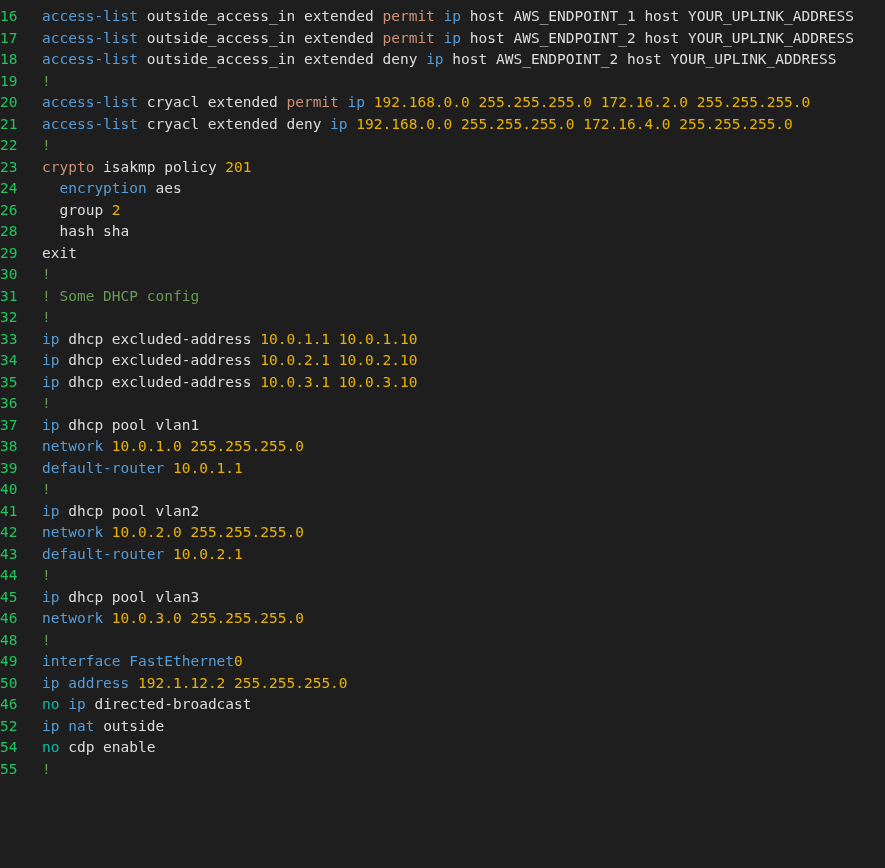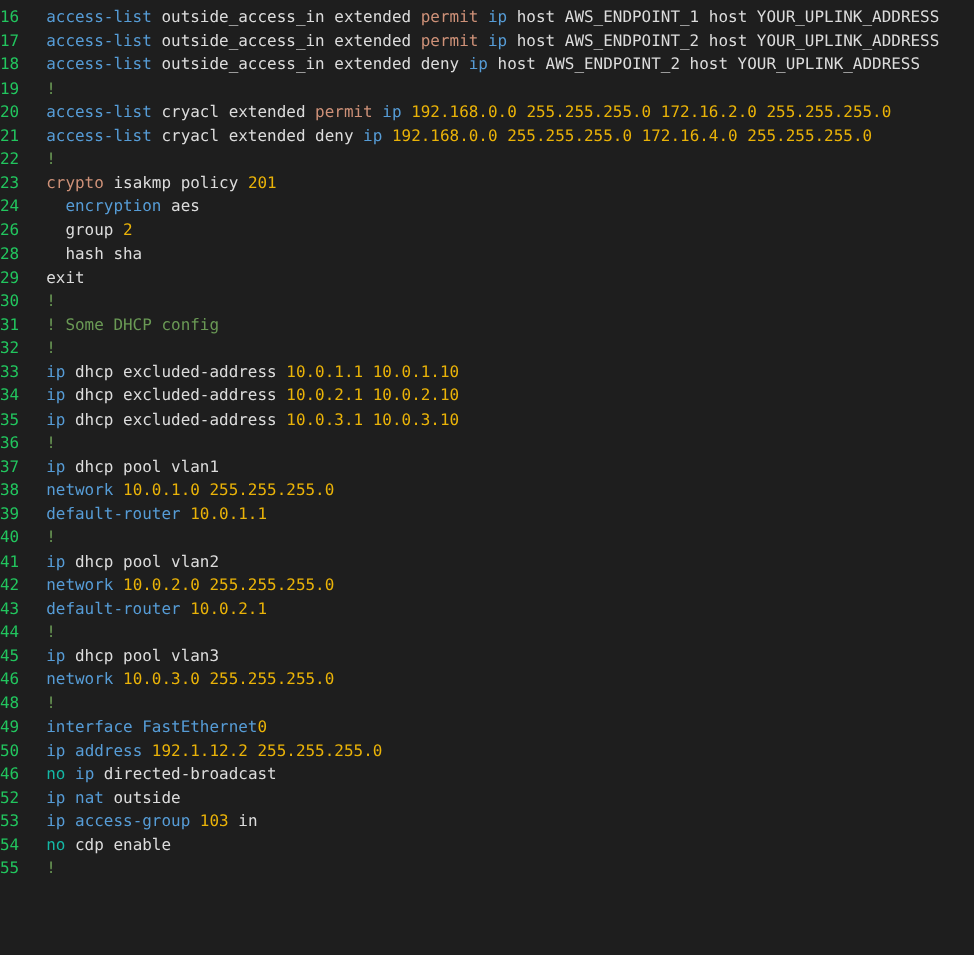--- a/index.html
+++ b/index.html
@@ -65,16 +65,15 @@
     <div class="line"><div class="gutter">42</div><div class="code"><span class="tok-keyword">network</span><span class="tok-default"> </span><span class="tok-num">10.0.2.0</span><span class="tok-default"> </span><span class="tok-num">255.255.255.0</span></div></div>
     <div class="line"><div class="gutter">43</div><div class="code"><span class="tok-keyword">default-router</span><span class="tok-default"> </span><span class="tok-num">10.0.2.1</span></div></div>
     <div class="line"><div class="gutter">44</div><div class="code"><span class="tok-comment">!</span></div></div>
     <div class="line"><div class="gutter">45</div><div class="code"><span class="tok-keyword">ip</span><span class="tok-default"> dhcp pool vlan3</span></div></div>
     <div class="line"><div class="gutter">46</div><div class="code"><span class="tok-keyword">network</span><span class="tok-default"> </span><span class="tok-num">10.0.3.0</span><span class="tok-default"> </span><span class="tok-num">255.255.255.0</span></div></div>
     <div class="line"><div class="gutter">48</div><div class="code"><span class="tok-comment">!</span></div></div>
     <div class="line"><div class="gutter">49</div><div class="code"><span class="tok-keyword">interface</span><span class="tok-default"> </span><span class="tok-keyword">FastEthernet</span><span class="tok-num">0</span></div></div>
     <div class="line"><div class="gutter">50</div><div class="code"><span class="tok-keyword">ip</span><span class="tok-default"> </span><span class="tok-keyword">address</span><span class="tok-default"> </span><span class="tok-num">192.1.12.2</span><span class="tok-default"> </span><span class="tok-num">255.255.255.0</span></div></div>
     <div class="line"><div class="gutter">46</div><div class="code"><span class="tok-no">no</span><span class="tok-default"> </span><span class="tok-keyword">ip</span><span class="tok-default"> directed-broadcast</span></div></div>
     <div class="line"><div class="gutter">52</div><div class="code"><span class="tok-keyword">ip</span><span class="tok-default"> </span><span class="tok-keyword">nat</span><span class="tok-default"> outside</span></div></div>
-    <div class="line"><div class="gutter">53</div><div class="code"><span class="tok-keyword">ip</span><span class="tok-default"> </span><span class="tok-keyword">access-group</span><span class="tok-default"> </span><span class="tok-num">103</span><span class="tok-default"> in</span></div></div>
     <div class="line"><div class="gutter">54</div><div class="code"><span class="tok-no">no</span><span class="tok-default"> cdp enable</span></div></div>
     <div class="line"><div class="gutter">55</div><div class="code"><span class="tok-comment">!</span></div></div>
   </div>
 
 </body></html>

